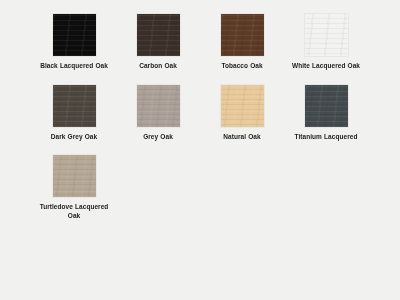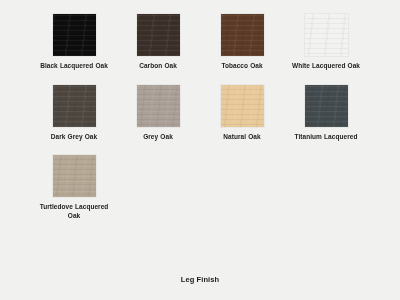--- a/index.html
+++ b/index.html
@@ -151,15 +151,14 @@
       <div class="swatch-cell">
         <div class="swatch-chip" style="background-color: rgb(67, 75, 78);"></div>
         <div class="swatch-label">Titanium Lacquered</div>
       </div>
       <div class="swatch-cell">
         <div class="swatch-chip" style="background-color: rgb(181, 167, 148);"></div>
         <div class="swatch-label">Turtledove Lacquered Oak</div>
       </div>
     </div>
 
-  <div class="picker-title">Leg Finish</div>
 
 </div>
 
 </body></html>

